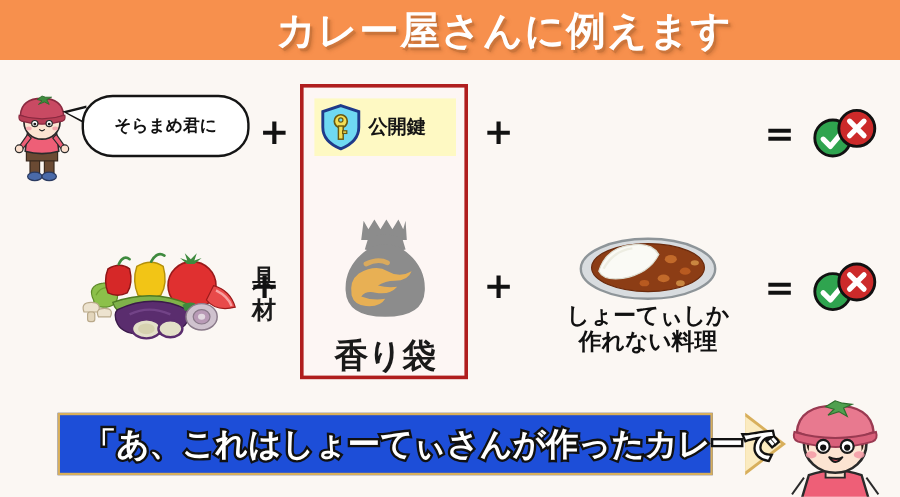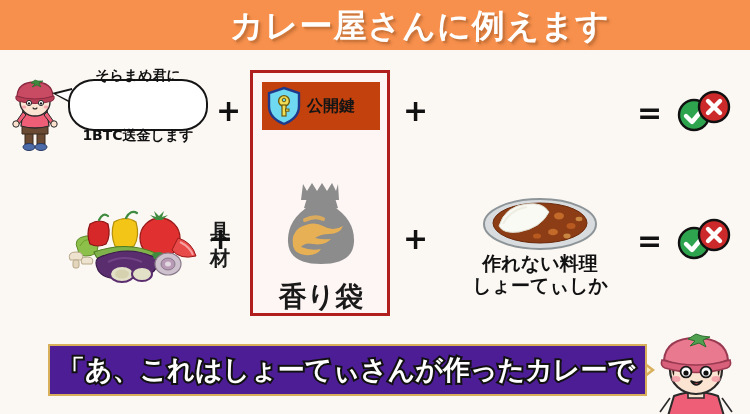--- a/index.html
+++ b/index.html
@@ -36,21 +36,21 @@
   .redbox{
     position:absolute;left:250px;top:70px;width:140px;height:246px;
     border:3px solid #B01E1E;
     background:#FDF6F4;
     box-sizing:border-box;
   }
 
   
   .pkchip{
     position:absolute;left:262px;top:82px;width:118px;height:48px;
-    background:#c2410c;
+    background:#fef9c3;
     display:flex;align-items:center;
     box-sizing:border-box;
     padding-left:4px;
   }
   .pkchip .shield{width:36px;height:40px;flex:0 0 36px;}
   .pkchip .pklabel{
     font-size:16px;font-weight:bold;color:#151515;
     margin-left:5px;letter-spacing:0px;white-space:nowrap;
   }
 
@@ -130,26 +130,26 @@
   }
   .curry-label{
     font-size:19px;font-weight:bold;color:#111;line-height:1.18;text-align:center;white-space:nowrap;
   }
 
   
   .caption{
     position:absolute;left:48px;top:344px;width:607px;height:52px;
   }
   .caption-body{
-    position:absolute;left:0;top:0;width:599px;height:52px;
-    background:#4c1d95;
+    position:absolute;left:0;top:0;width:546px;height:52px;
+    background:#1d4ed8;
     border:2px solid #D8AF5B;
     box-sizing:border-box;
     display:flex;align-items:center;
-    padding-left:8px;
+    padding-left:20px;
   }
   .caption-arrow{
     position:absolute;left:573px;top:0;width:0;height:0;
     border-top:26px solid transparent;
     border-bottom:26px solid transparent;
     border-left:34px solid #D8AF5B;
   }
   .caption-arrow-in{
     position:absolute;left:573px;top:3px;width:0;height:0;
     border-top:23px solid transparent;
@@ -216,21 +216,20 @@
       <ellipse cx="40" cy="35" rx="2.4" ry="1.6" fill="#F39AA6" opacity=".8"></ellipse>
 
       <path d="M27 36 q2 2 4 0" fill="none" stroke="#2A2A2A" stroke-width="1.1" stroke-linecap="round"></path>
     </svg>
   </div>
 
   <div class="bubble-tail"></div>
   <div class="bubble-tail-in"></div>
   <div class="bubble-top">
     <div class="ln jp">そらまめ君に</div>
-    <div class="ln jp">1BTC送金します</div>
   </div>
 
   <div class="op op-plus1">+</div>
   <div class="op op-plus2">+</div>
   <div class="op op-eq1">=</div>
 
   <div class="redbox"></div>
 
   <div class="pkchip">
     <span class="shield">
@@ -322,22 +321,22 @@
         <path d="M18 32 q6 -20 28 -22 q16 -2 22 8 q-8 16 -30 20 q-16 2 -20 -6 z" fill="#FAFAF5" stroke="#DDDDD0" stroke-width="1"></path>
         <path d="M22 30 q8 -15 24 -17" fill="none" stroke="#EDEDE2" stroke-width="2"></path>
         <ellipse cx="78" cy="22" rx="5" ry="3.4" fill="#C26A2A"></ellipse>
         <ellipse cx="90" cy="32" rx="4.5" ry="3" fill="#B85A20"></ellipse>
         <ellipse cx="72" cy="38" rx="5" ry="3.2" fill="#C26A2A"></ellipse>
         <ellipse cx="56" cy="42" rx="4" ry="2.6" fill="#B85A20"></ellipse>
         <ellipse cx="86" cy="42" rx="3.6" ry="2.4" fill="#C98640"></ellipse>
         <ellipse cx="98" cy="25" rx="3.4" ry="2.2" fill="#C98640"></ellipse>
       </svg>
     </span>
+    <div class="curry-label jp">しょーてぃしか</div>
     <div class="curry-label jp">作れない料理</div>
-    <div class="curry-label jp">しょーてぃしか</div>
   </div>
 
   <div class="result r2">
     <svg viewBox="0 0 62 42" width="62" height="42">
       <circle cx="22" cy="25" r="15" fill="#2FA44F" stroke="#111" stroke-width="2.4"></circle>
       <path d="M14 26 l6 6 l11 -13" fill="none" stroke="#FFFFFF" stroke-width="4.4" stroke-linecap="round" stroke-linejoin="round"></path>
       <circle cx="42" cy="17" r="15" fill="#CC2A2A" stroke="#111" stroke-width="2.4"></circle>
       <path d="M36 11 l12 12 M48 11 l-12 12" fill="none" stroke="#FFFFFF" stroke-width="4.4" stroke-linecap="round"></path>
     </svg>
   </div>

